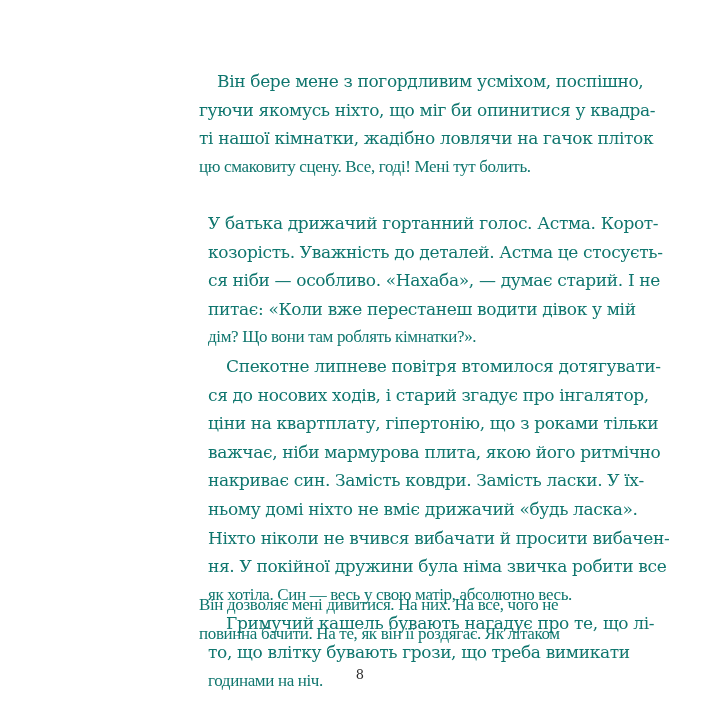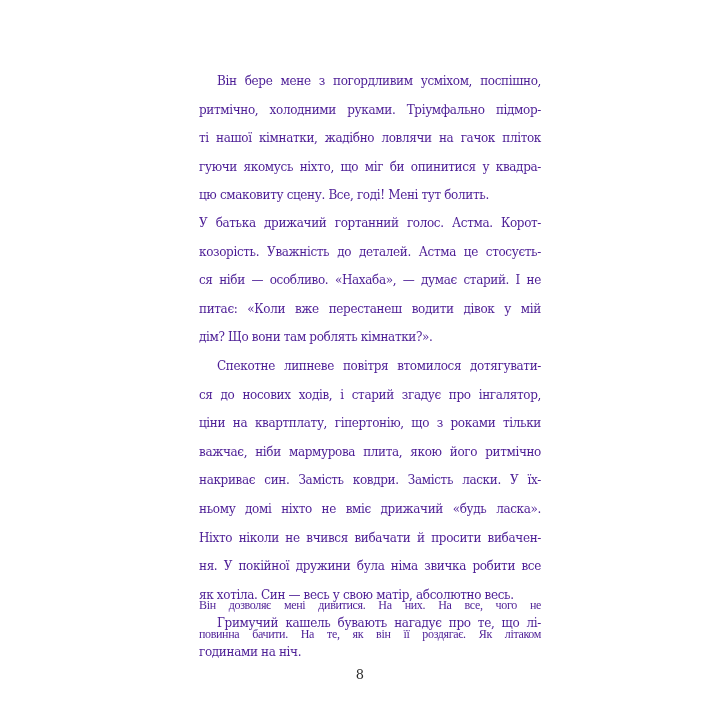--- a/index.html
+++ b/index.html
@@ -19,81 +19,82 @@
       top: 0;
       width: 720px;
       height: 720px;
       background: #ffffff;
     }
     .text-block {
       position: absolute;
       left: 199px;
       width: 342px;
       font-family: "DejaVu Serif", serif;
-      font-size: 12px;
-      color: #4c1d95;
+      font-size: 17px;
+      color: #0f766e;
       letter-spacing: -0.35px;
     }
     .line {
       display: block;
       height: 28.6px;
       line-height: 28.6px;
       white-space: nowrap;
       text-align: justify;
       text-align-last: justify;
     }
     .line.indent {
       padding-left: 18px;
     }
     .line.last {
       text-align-last: left;
+      font-family: Liberation Serif, serif;
     }
     #block-1 { top: 67px; }
-    #block-2 { top: 209px; }
+    #block-2 { top: 209px; margin-left: 9px; }
     #block-3 { top: 591px; font-family: Liberation Serif, serif; }
     .page-number {
       position: absolute;
       left: 0;
       width: 720px;
       top: 667px;
       text-align: center;
       font-family: "DejaVu Serif", serif;
       font-size: 13px;
       color: #2b2b2b;
     }
   </style>
 </head>
 <body>
 
 <div class="page">
 
   <div class="text-block" id="block-1">
     <span class="line indent">Він бере мене з погордливим усміхом, поспішно,</span>
-    <span class="line">ритмічно, холодними руками. Тріумфально підмор-</span>
+    <span class="line">гуючи якомусь ніхто, що міг би опинитися у квадра-</span>
     <span class="line">ті нашої кімнатки, жадібно ловлячи на гачок пліток</span>
-    <span class="line">гуючи якомусь ніхто, що міг би опинитися у квадра-</span>
     <span class="line last">цю смаковиту сцену. Все, годі! Мені тут болить.</span>
   </div>
 
   <div class="text-block" id="block-2">
     <span class="line">У батька дрижачий гортанний голос. Астма. Корот-</span>
     <span class="line">козорість. Уважність до деталей. Астма це стосуєть-</span>
     <span class="line">ся ніби — особливо. «Нахаба», — думає старий. І не</span>
     <span class="line">питає: «Коли вже перестанеш водити дівок у мій</span>
     <span class="line last">дім? Що вони там роблять кімнатки?».</span>
     <span class="line indent">Спекотне липневе повітря втомилося дотягувати-</span>
     <span class="line">ся до носових ходів, і старий згадує про інгалятор,</span>
     <span class="line">ціни на квартплату, гіпертонію, що з роками тільки</span>
     <span class="line">важчає, ніби мармурова плита, якою його ритмічно</span>
     <span class="line">накриває син. Замість ковдри. Замість ласки. У їх-</span>
     <span class="line">ньому домі ніхто не вміє дрижачий «будь ласка».</span>
     <span class="line">Ніхто ніколи не вчився вибачати й просити вибачен-</span>
     <span class="line">ня. У покійної дружини була німа звичка робити все</span>
     <span class="line last">як хотіла. Син — весь у свою матір, абсолютно весь.</span>
     <span class="line indent">Гримучий кашель бувають нагадує про те, що лі-</span>
+    <span class="line">то, що влітку бувають грози, що треба вимикати</span>
     <span class="line last">годинами на ніч.</span>
   </div>
 
   <div class="text-block" id="block-3">
     <span class="line">Він дозволяє мені дивитися. На них. На все, чого не</span>
     <span class="line">повинна бачити. На те, як він її роздягає. Як літаком</span>
   </div>
 
   <div class="page-number">8</div>
 

